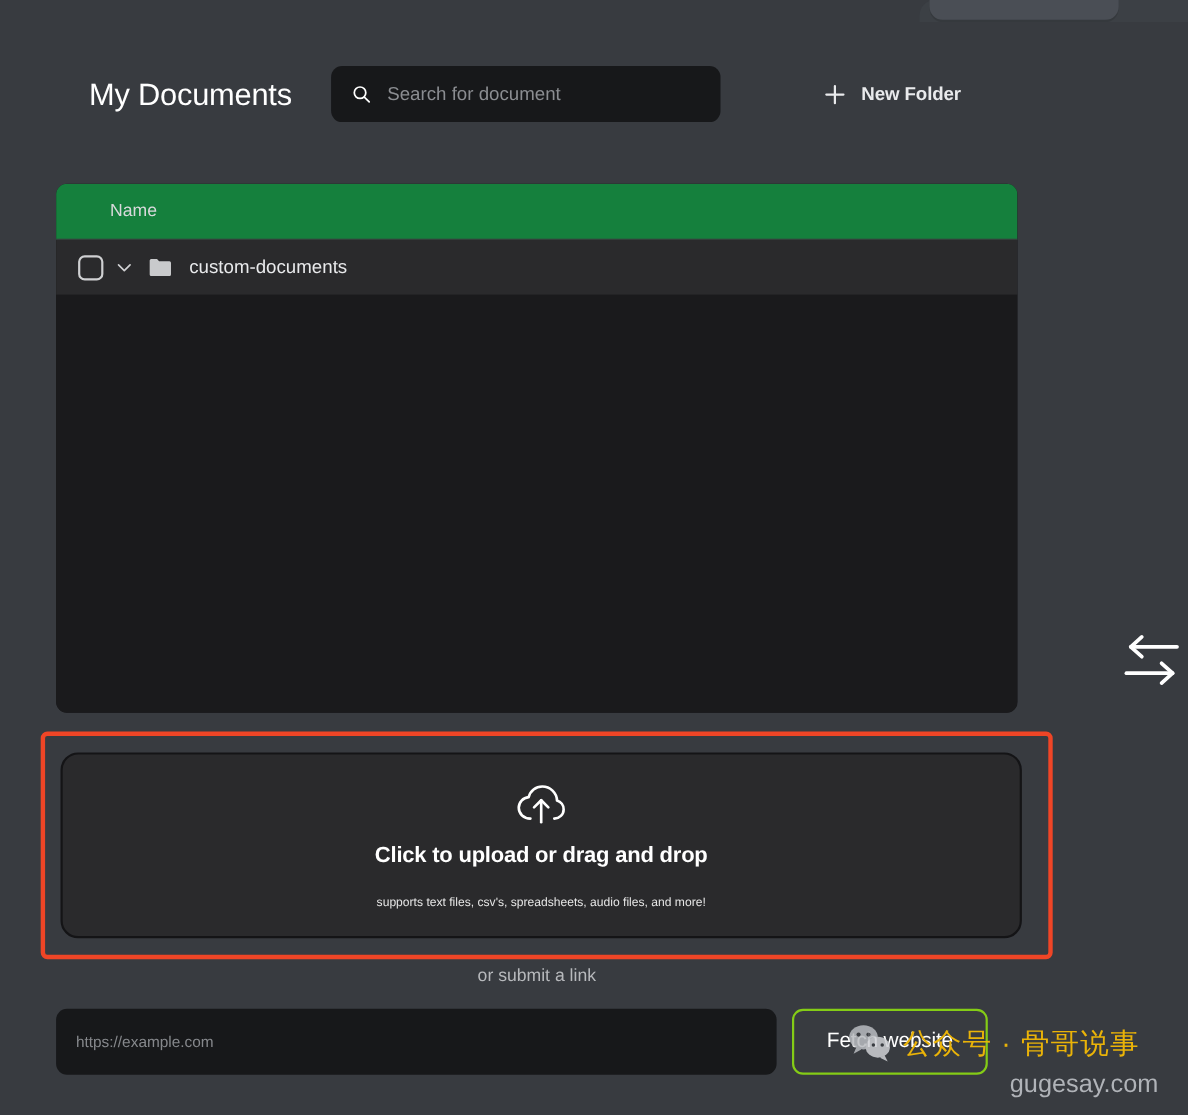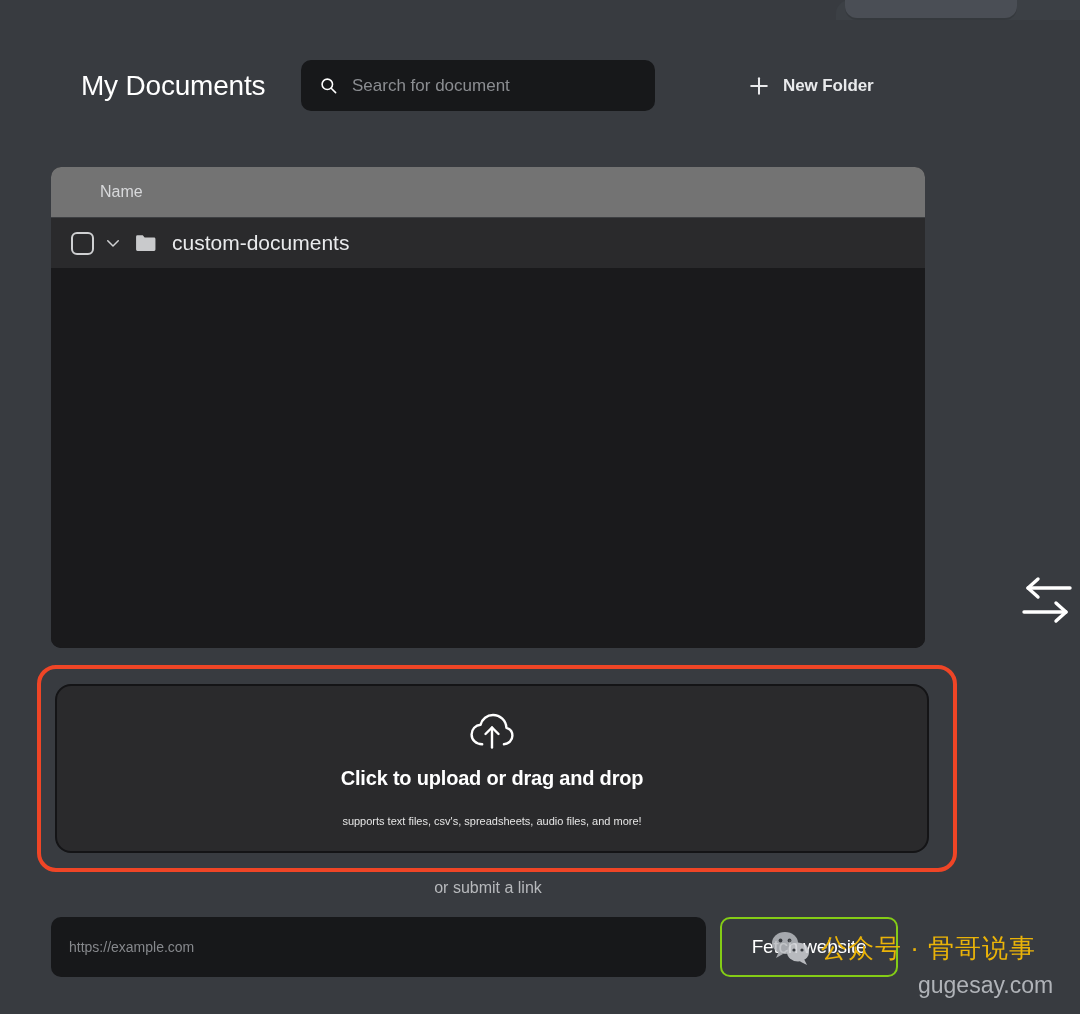--- a/index.html
+++ b/index.html
@@ -123,21 +123,21 @@
     left: 51px;
     top: 167px;
     width: 874px;
     height: 481px;
     background: #1a1a1c;
     border-radius: 10px;
     overflow: hidden;
   }
   .file-head {
     height: 50px;
-    background: #737373;
+    background: #15803d;
     display: flex;
     align-items: center;
     border-bottom: 1px solid #3d3f42;
   }
   .file-head-name {
     margin-left: 49px;
     font-size: 16px;
     color: #d8d9db;
     white-space: nowrap;
   }
@@ -155,21 +155,21 @@
     border: 2px solid #cfd0d2;
     border-radius: 6px;
     background: transparent;
     flex: none;
     cursor: pointer;
   }
   .row-chevron { margin-left: 10px; width: 18px; height: 18px; display:block; flex:none; cursor:pointer; }
   .row-folder-icon { margin-left: 13px; width: 21px; height: 18px; display:block; flex:none; }
   .row-name {
     margin-left: 16px;
-    font-size: 21px;
+    font-size: 17px;
     color: #e9eaec;
     white-space: nowrap;
   }
   .file-body { height: 381px; background: #1a1a1c; }
 
   
   .transfer-icon {
     position: absolute;
     left: 1018px;
     top: 572px;
@@ -178,21 +178,21 @@
   }
 
   
   .upload-highlight {
     position: absolute;
     left: 37px;
     top: 665px;
     width: 920px;
     height: 207px;
     border: 4px solid #ef4526;
-    border-radius: 19px;
+    border-radius: 6px;
     box-sizing: border-box;
   }
   .upload-dropzone {
     position: absolute;
     left: 14px;
     top: 15px;
     width: 874px;
     height: 169px;
     background: #2a2a2c;
     border: 2px solid #141416;

